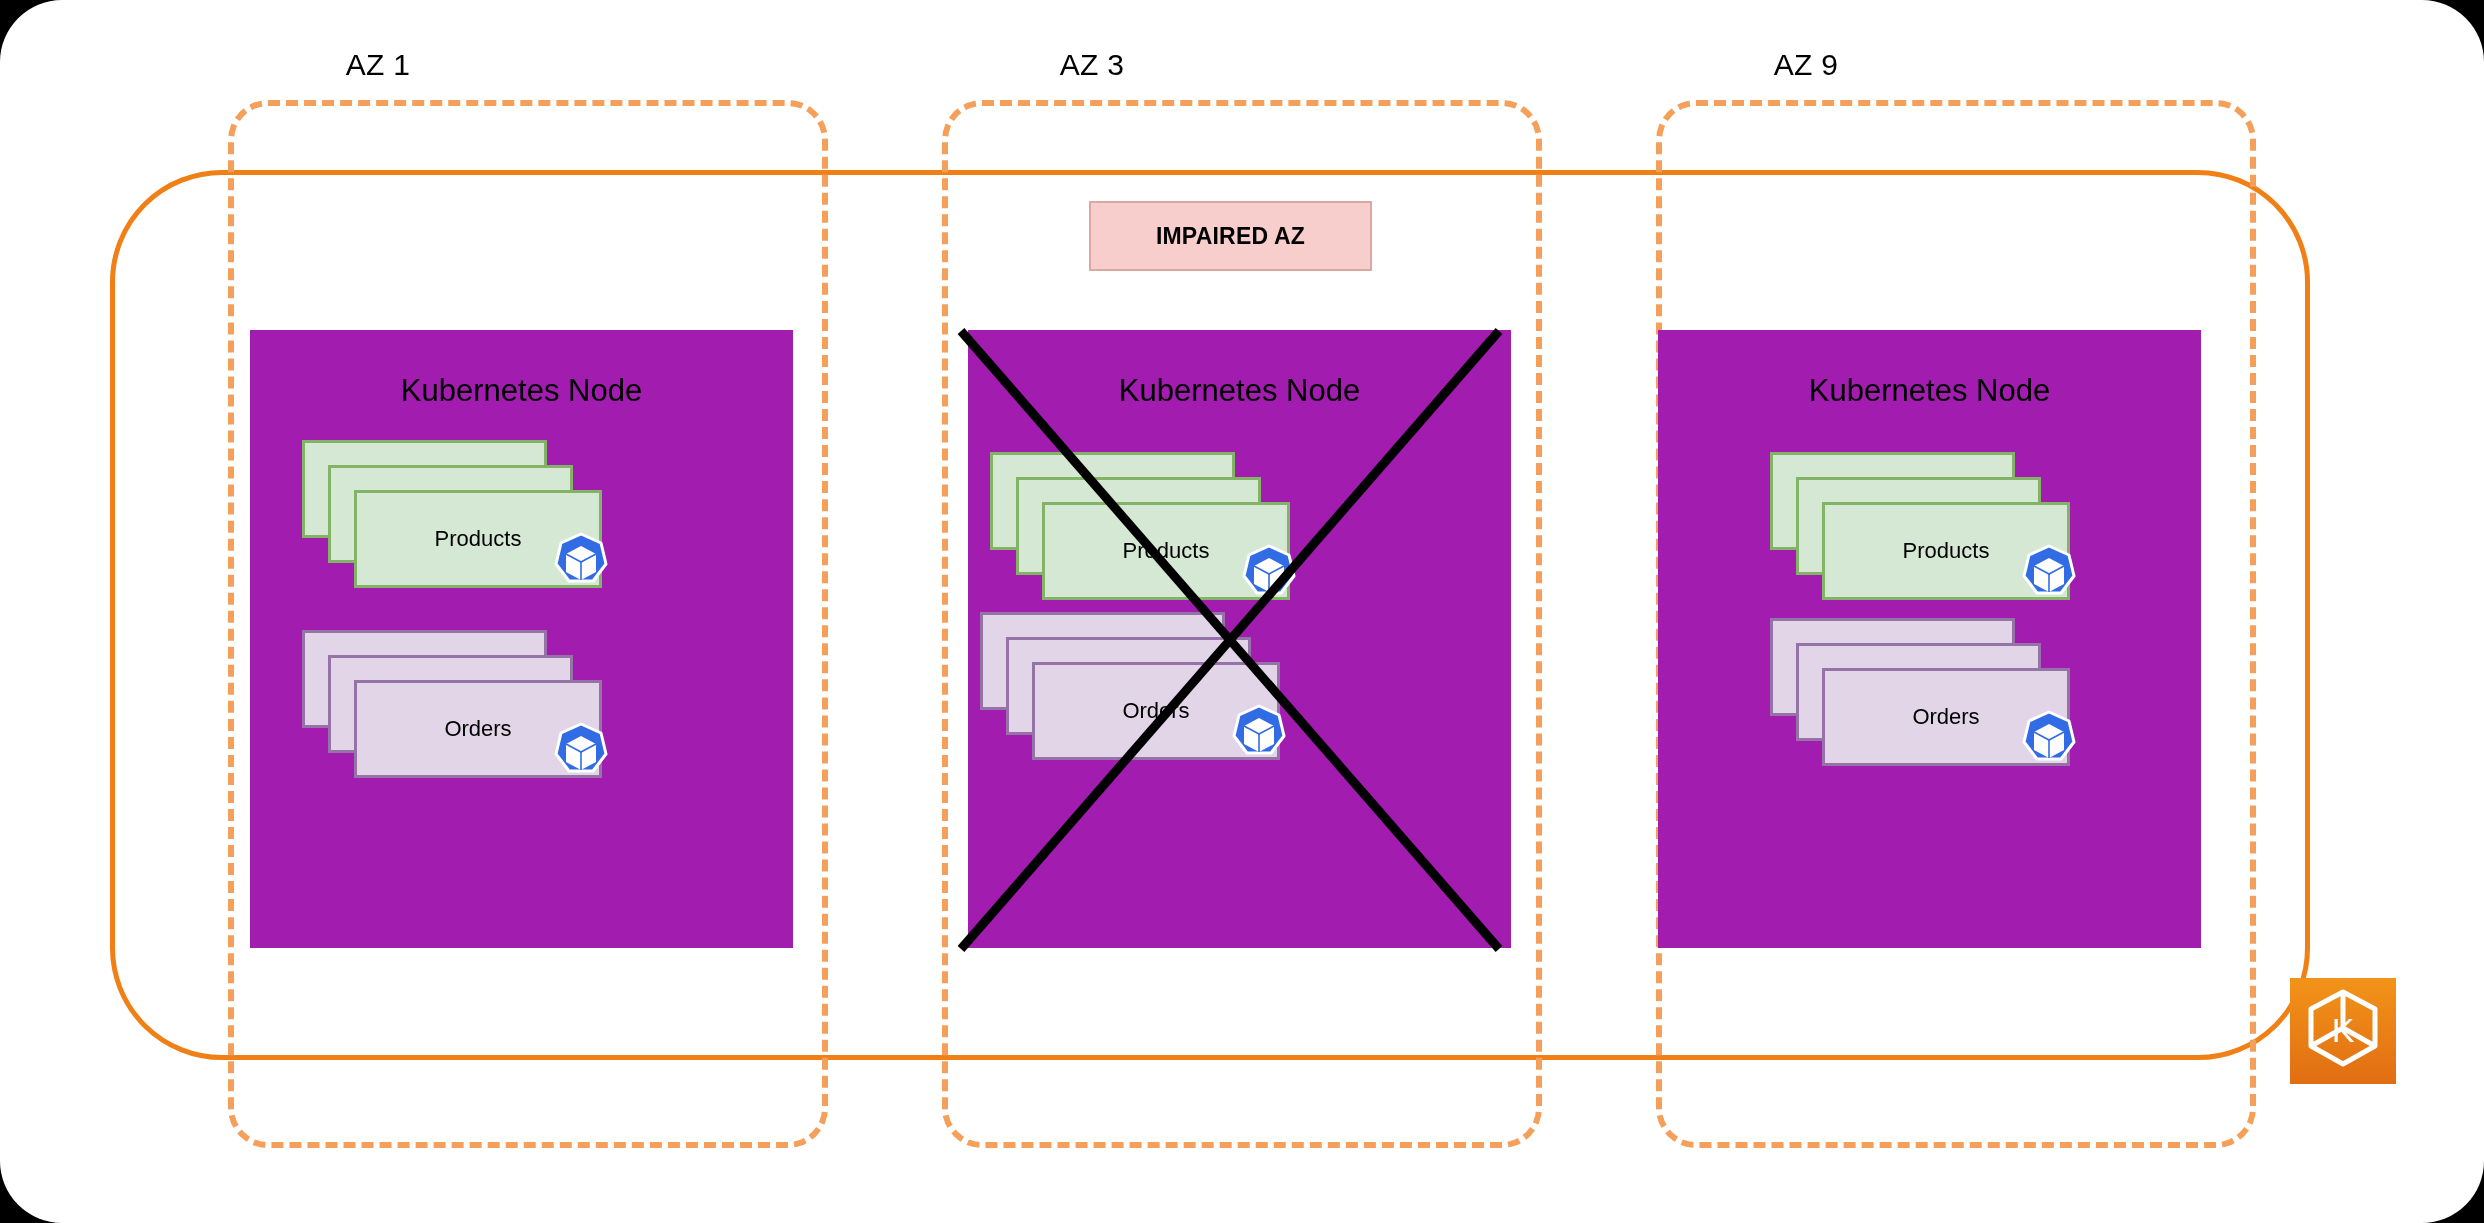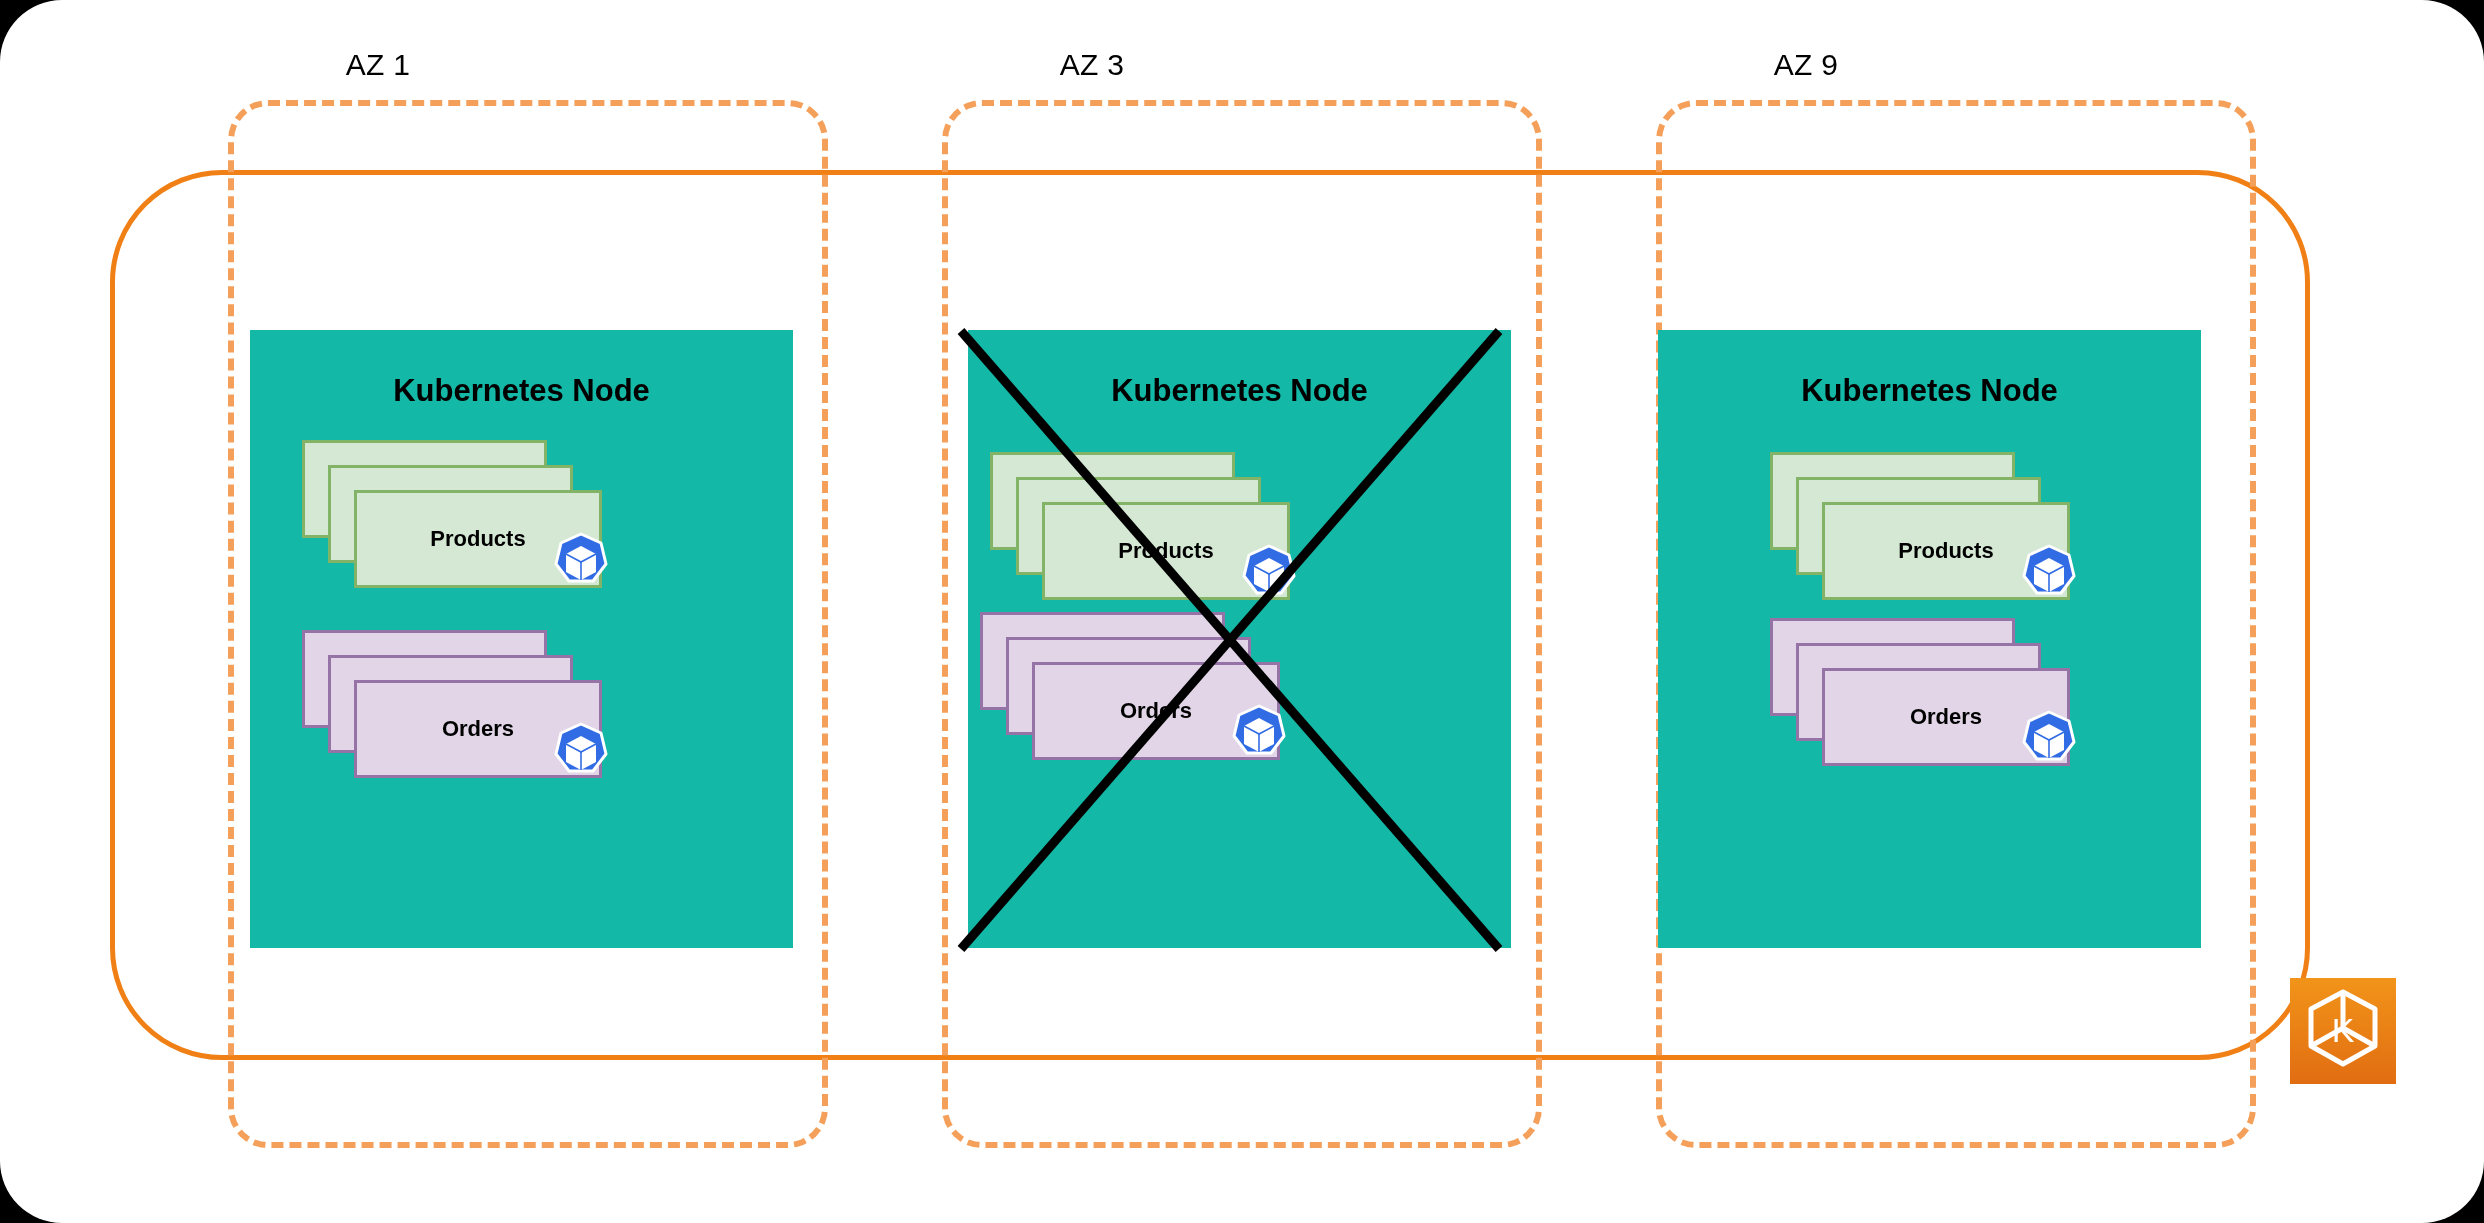--- a/index.html
+++ b/index.html
@@ -52,22 +52,21 @@
     font-size: 30px;
     color: #000000;
     letter-spacing: 0.3px;
     white-space: nowrap;
   }
   
   .node-panel {
     position: absolute;
     width: 543px;
     height: 618px;
-    background: #14b8a6;
-    font-weight: bold;
+    background: #a21caf;
   }
   .node-title {
     position: absolute;
     top: 43px;
     left: 0;
     width: 100%;
     text-align: center;
     font-size: 31px;
     color: #000000;
     white-space: nowrap;
@@ -184,20 +183,21 @@
           <polyline points="16,22 31,30 46,22" fill="none" stroke="#326ce5" stroke-width="1.6"></polyline>
           <line x1="31" y1="30" x2="31" y2="48" stroke="#326ce5" stroke-width="1.6"></line>
         </svg>
       </div>
     </div>
   </div>
 
   <div class="az-label" style="left:942px; width:300px;">AZ 3</div>
   <div class="az-zone" style="left:942px; width:600px;"></div>
 
+  <div class="impaired-badge" style="left:1089px; top:201px; width:283px; height:70px;">IMPAIRED AZ</div>
 
   <div class="node-panel" style="left:968px; top:330px;">
     <div class="node-title">Kubernetes Node</div>
 
     <div class="pod-stack" style="left:22px; top:122px;">
       <div class="pod-card green c1"></div>
       <div class="pod-card green c2"></div>
       <div class="pod-card green c3">
         <div class="pod-label">Products</div>
       </div>

